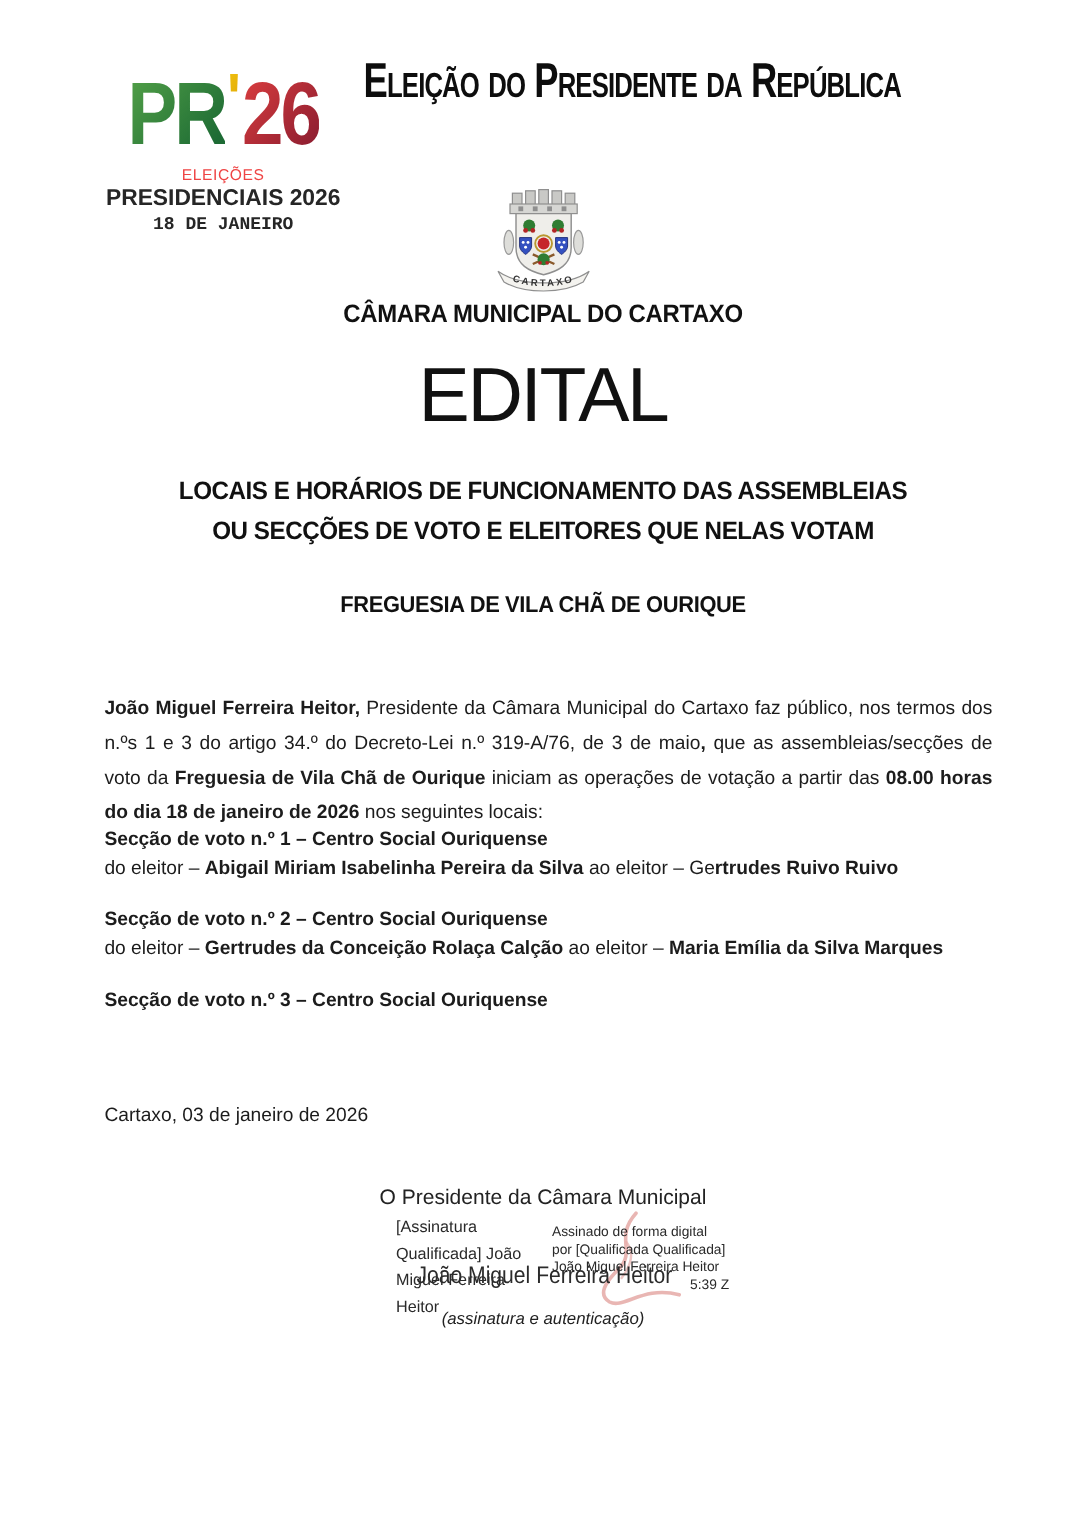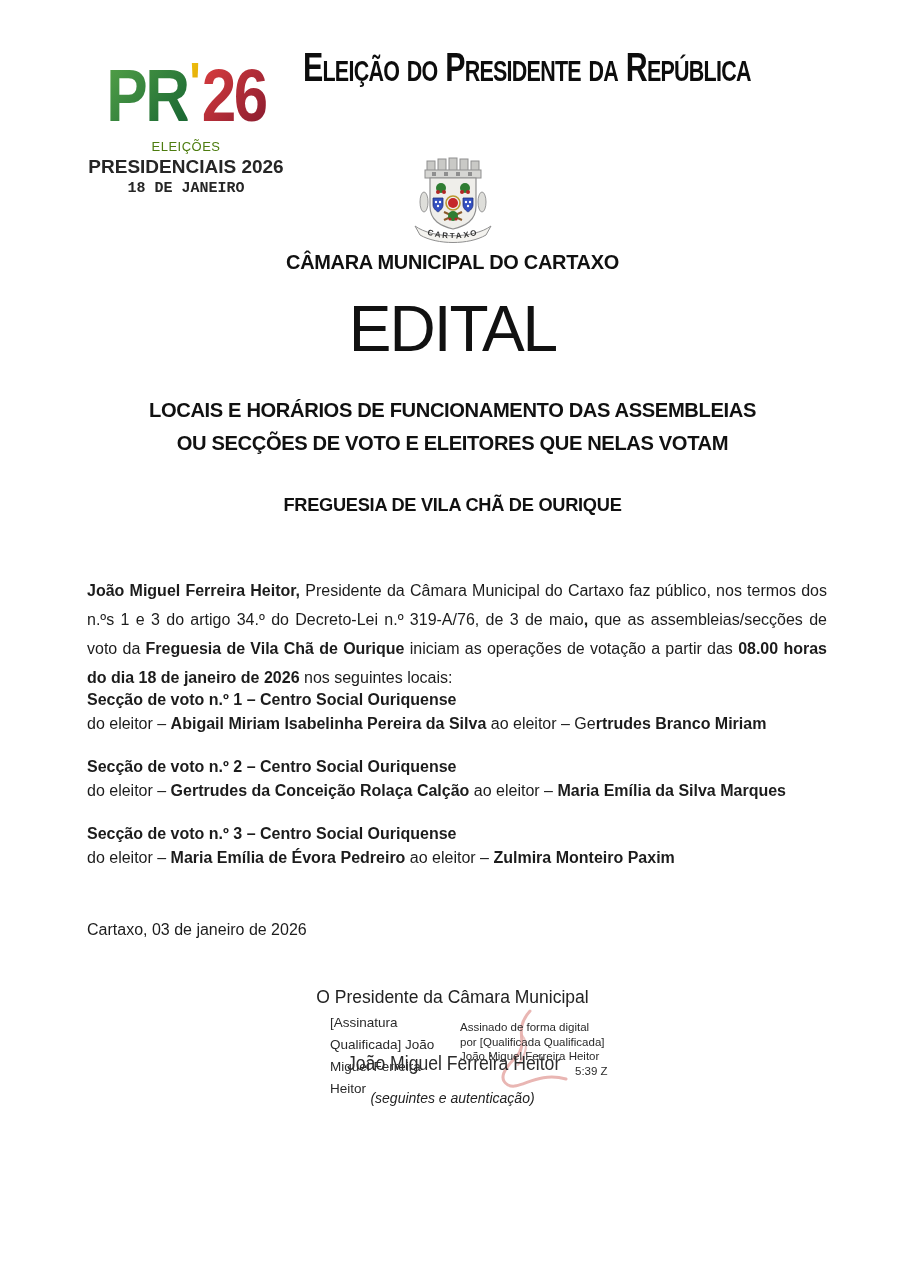--- a/index.html
+++ b/index.html
@@ -30,21 +30,21 @@
     -webkit-background-clip:text;background-clip:text;
     -webkit-text-fill-color:transparent;color:#e8b606;
     font-size:58px;vertical-align:18px;margin-left:2px;
   }
   .logo-year{
     background:linear-gradient(135deg,#e04040 0%,#8c1d30 90%);
     -webkit-background-clip:text;background-clip:text;
     -webkit-text-fill-color:transparent;color:#b22234;
     margin-left:4px;
   }
-  .logo-tag1{margin-top:8px;font-size:13px;color:#4d7c0f;letter-spacing:0.5px;}
+  .logo-tag1{margin-top:8px;font-size:13px;color:#ef4444;letter-spacing:0.5px;}
   .logo-tag2{font-size:19px;font-weight:700;color:#262626;margin-top:2px;}
   .logo-tag3{font-size:15px;font-weight:700;color:#262626;margin-top:2px;font-family:Liberation Mono, monospace;}
 
   
   .header-title{
     position:absolute;left:303px;top:44px;
     font-size:41px;font-weight:800;font-variant:small-caps;
     letter-spacing:-1px;white-space:nowrap;color:#0d0d0d;
     transform:scaleX(0.74);transform-origin:left top;
   }
@@ -166,29 +166,28 @@
     <div>LOCAIS E HORÁRIOS DE FUNCIONAMENTO DAS ASSEMBLEIAS</div>
     <div>OU SECÇÕES DE VOTO E ELEITORES QUE NELAS VOTAM</div>
   </div>
   <div class="center-head freguesia">FREGUESIA DE VILA CHÃ DE OURIQUE</div>
 
   <p class="intro"><span class="b">João Miguel Ferreira Heitor,</span><span> Presidente da Câmara Municipal do Cartaxo faz público, nos termos dos n.ºs 1 e 3 do artigo 34.º do Decreto-Lei n.º 319-A/76, de 3 de maio</span><span class="b">,</span><span> que as assembleias/secções de voto da </span><span class="b">Freguesia de Vila Chã de Ourique</span><span> iniciam as operações de votação a partir das </span><span class="b">08.00 horas do dia 18 de janeiro de 2026</span><span> nos seguintes locais:</span></p>
 
   <div class="sections">
       <div class="section">
         <div class="sec-title">Secção de voto n.º 1 – Centro Social Ouriquense</div>
-        <div><span>do eleitor – </span><span class="b">Abigail Miriam Isabelinha Pereira da Silva</span><span> ao eleitor – Ge</span><span class="b">rtrudes Branco Miriam</span></div>
+        <div><span>do eleitor – </span><span class="b">Abigail Miriam Isabelinha Pereira da Silva</span><span> ao eleitor – Ge</span><span class="b">rtrudes Ruivo Ruivo</span></div>
       </div>
       <div class="section">
         <div class="sec-title">Secção de voto n.º 2 – Centro Social Ouriquense</div>
         <div><span>do eleitor – </span><span class="b">Gertrudes da Conceição Rolaça Calção</span><span> ao eleitor – </span><span class="b">Maria Emília da Silva Marques</span></div>
       </div>
       <div class="section">
         <div class="sec-title">Secção de voto n.º 3 – Centro Social Ouriquense</div>
-        <div><span>do eleitor – </span><span class="b">Maria Emília de Évora Pedreiro</span><span> ao eleitor – </span><span class="b">Zulmira Monteiro Paxim</span></div>
       </div>
     </div>
 
   <div class="date-line">Cartaxo, 03 de janeiro de 2026</div>
 
   <div class="sig-role">O Presidente da Câmara Municipal</div>
 
   <div class="sig-left">[Assinatura Qualificada] João Miguel Ferreira Heitor</div>
 
   <svg class="sig-flourish" width="100" height="95" viewBox="0 0 100 95">
@@ -198,15 +197,15 @@
 
   <div class="sig-right">
     <div>Assinado de forma digital</div>
     <div>por [Qualificada Qualificada]</div>
     <div>João Miguel Ferreira Heitor</div>
     <div class="ts">5:39 Z</div>
   </div>
 
   <div class="sig-bigname">João Miguel Ferreira Heitor</div>
 
-  <div class="sig-caption">(seguintes e autenticação)</div>
+  <div class="sig-caption">(assinatura e autenticação)</div>
 
 </div>
 
 </body></html>

